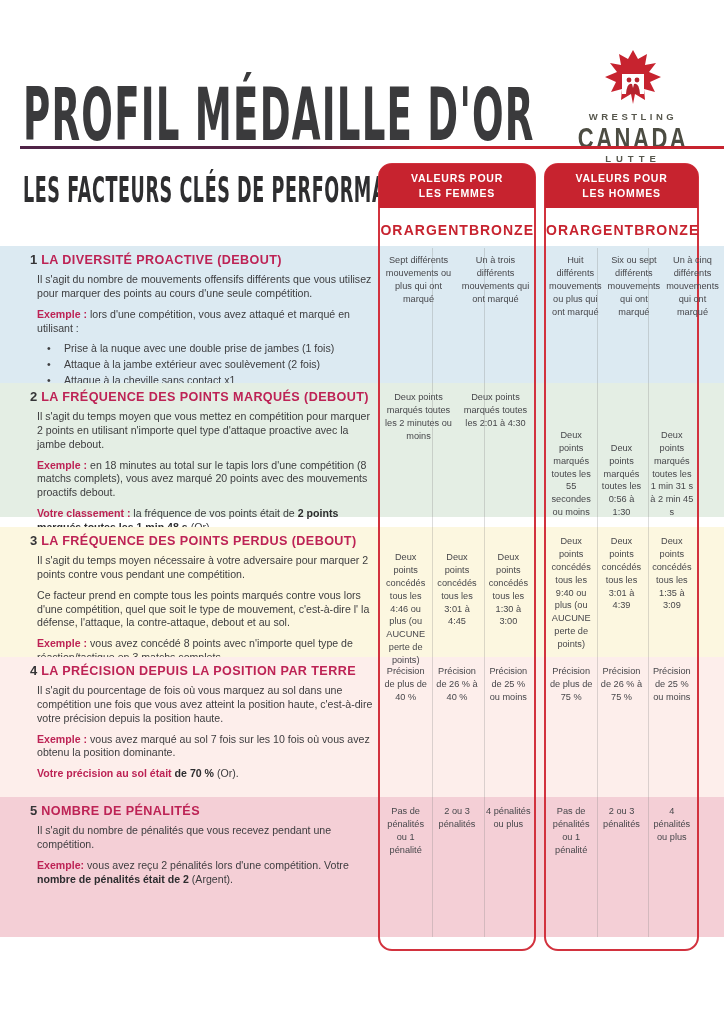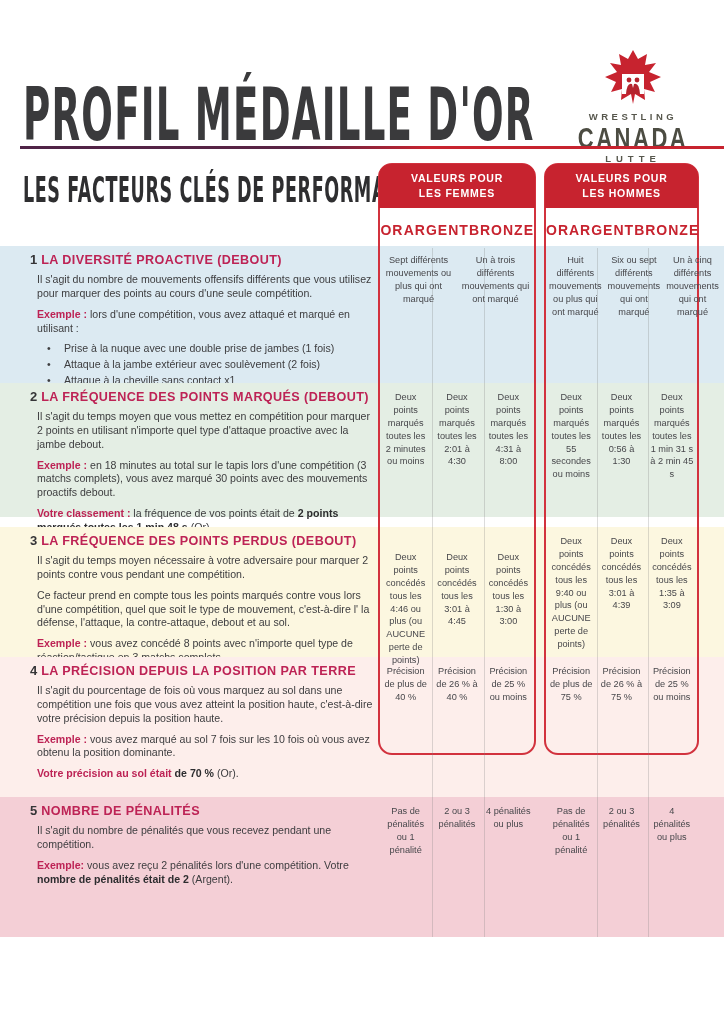--- a/index.html
+++ b/index.html
@@ -30,21 +30,21 @@
   .sec-num{font-size:13px;font-weight:bold;color:#353537;margin-right:4px;}
   .sec-title{font-size:12.6px;font-weight:bold;color:var(--crimson);letter-spacing:0.4px;}
   .section-text p{margin:0 0 7px 7px;}
   .lbl{color:var(--crimson);font-weight:bold;}
   .bld{color:#2d2d2f;font-weight:bold;}
   ul.blts{margin:0 0 7px 7px;padding:0 0 0 6px;list-style:none;}
   ul.blts li{position:relative;padding-left:21px;margin:0 0 2px 0;}
   ul.blts li::before{content:"•";position:absolute;left:4px;color:#3d3d3f;}
 
   
-  .panel{position:absolute;top:163px;height:592px;border:2px solid #d2323e;border-radius:14px;
+  .panel{position:absolute;top:163px;height:788px;border:2px solid #d2323e;border-radius:14px;
          background:transparent;box-sizing:border-box;}
   #panel-femmes{left:378px;width:158px;}
   #panel-hommes{left:544px;width:155px;}
   .panel-header{height:44px;margin:-1px;background:var(--red);border-radius:12px 12px 0 0;
          display:flex;flex-direction:column;align-items:center;justify-content:center;
          color:#fff;font-weight:bold;font-size:10.5px;letter-spacing:0.8px;line-height:1.45;}
   .col-labels{height:38px;display:flex;}
   .col-label{flex:1;text-align:center;padding-top:15px;color:var(--red);font-weight:bold;
          font-size:14px;letter-spacing:1px;}
   .rows{position:absolute;left:0;top:0;right:0;}
@@ -76,21 +76,21 @@
           <p><span class="lbl">Votre classement :</span><span> la diversité de vos points marqués était de </span><span class="bld">3 mouvements différents</span><span> (Bronze).</span></p>
         </div>
       </div>
       <div class="band" style="top: 383px; height: 134px; background: rgb(228, 238, 228);">
         <div class="section-text">
           <div class="sec-head">
             <span class="sec-num">2</span>
             <span class="sec-title">LA FRÉQUENCE DES POINTS MARQUÉS (DEBOUT)</span>
           </div>
           <p><span>Il s'agit du temps moyen que vous mettez en compétition pour marquer 2 points en utilisant n'importe quel type d'attaque proactive avec la jambe debout.</span></p>
-          <p><span class="lbl">Exemple :</span><span> en 18 minutes au total sur le tapis lors d'une compétition (3 matchs complets), vous avez marqué 30 points avec des mouvements proactifs debout.</span></p>
+          <p><span class="lbl">Exemple :</span><span> en 18 minutes au total sur le tapis lors d'une compétition (8 matchs complets), vous avez marqué 20 points avec des mouvements proactifs debout.</span></p>
           <p><span class="lbl">Votre classement :</span><span> la fréquence de vos points était de </span><span class="bld">2 points marqués toutes les 1 min 48 s</span><span> (Or).</span></p>
         </div>
       </div>
       <div class="band" style="top: 527px; height: 130px; background: rgb(252, 247, 224);">
         <div class="section-text">
           <div class="sec-head">
             <span class="sec-num">3</span>
             <span class="sec-title">LA FRÉQUENCE DES POINTS PERDUS (DEBOUT)</span>
           </div>
           <p><span>Il s'agit du temps moyen nécessaire à votre adversaire pour marquer 2 points contre vous pendant une compétition.</span></p>
@@ -152,21 +152,20 @@
         <span class="col-label">BRONZE</span>
       </div>
     <div class="rows">
         <div class="vrow" style="top: 83px; height: 137px;">
           <div class="vcell">Sept différents mouvements ou plus qui ont marqué</div>
           <div class="vcell">Un à trois différents mouvements qui ont marqué</div>
         </div>
         <div class="vrow" style="top: 220px; height: 134px;">
           <div class="vcell">Deux points marqués toutes les 2 minutes ou moins</div>
           <div class="vcell">Deux points marqués toutes les 2:01 à 4:30</div>
-          <div class="vcell">Deux points marqués toutes les 4:31 à 8:00</div>
         </div>
         <div class="vrow" style="top: 364px; height: 130px; margin-top: 16px;">
           <div class="vcell">Deux points concédés tous les 4:46 ou plus (ou AUCUNE perte de points)</div>
           <div class="vcell">Deux points concédés tous les 3:01 à 4:45</div>
           <div class="vcell">Deux points concédés tous les 1:30 à 3:00</div>
         </div>
         <div class="vrow" style="top: 494px; height: 140px;">
           <div class="vcell">Précision de plus de 40 %</div>
           <div class="vcell">Précision de 26 % à 40 %</div>
           <div class="vcell">Précision de 25 % ou moins</div>
@@ -190,21 +189,21 @@
         <span class="col-label">OR</span>
         <span class="col-label">ARGENT</span>
         <span class="col-label">BRONZE</span>
       </div>
     <div class="rows">
         <div class="vrow" style="top: 83px; height: 137px;">
           <div class="vcell">Huit différents mouvements ou plus qui ont marqué</div>
           <div class="vcell">Six ou sept différents mouvements qui ont marqué</div>
           <div class="vcell">Un à cinq différents mouvements qui ont marqué</div>
         </div>
-        <div class="vrow" style="top: 220px; height: 134px;">
+        <div class="vrow" style="top: 220px; height: 134px; align-items: flex-end;">
           <div class="vcell">Deux points marqués toutes les 55 secondes ou moins</div>
           <div class="vcell">Deux points marqués toutes les 0:56 à 1:30</div>
           <div class="vcell">Deux points marqués toutes les 1 min 31 s à 2 min 45 s</div>
         </div>
         <div class="vrow" style="top: 364px; height: 130px;">
           <div class="vcell">Deux points concédés tous les 9:40 ou plus (ou AUCUNE perte de points)</div>
           <div class="vcell">Deux points concédés tous les 3:01 à 4:39</div>
           <div class="vcell">Deux points concédés tous les 1:35 à 3:09</div>
         </div>
         <div class="vrow" style="top: 494px; height: 140px;">

